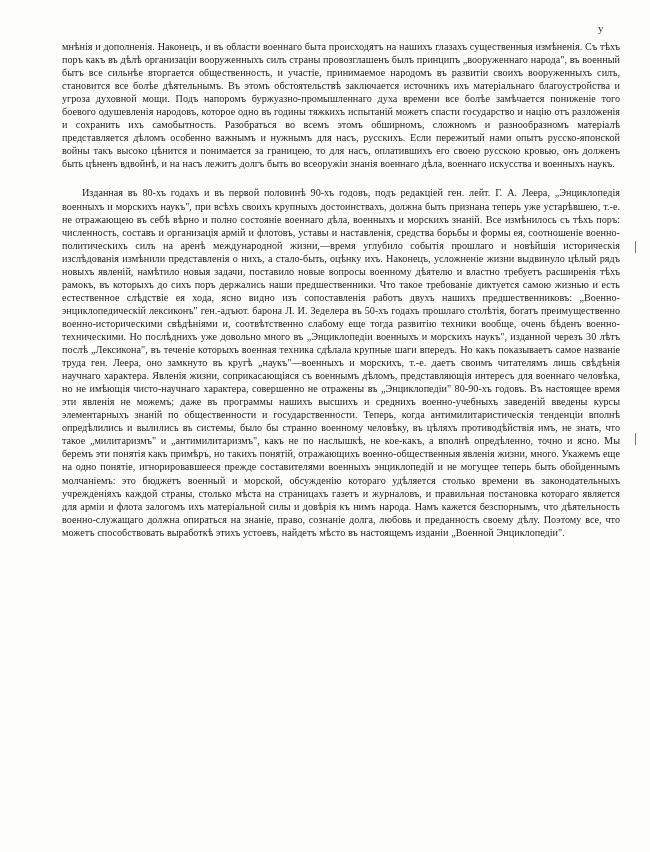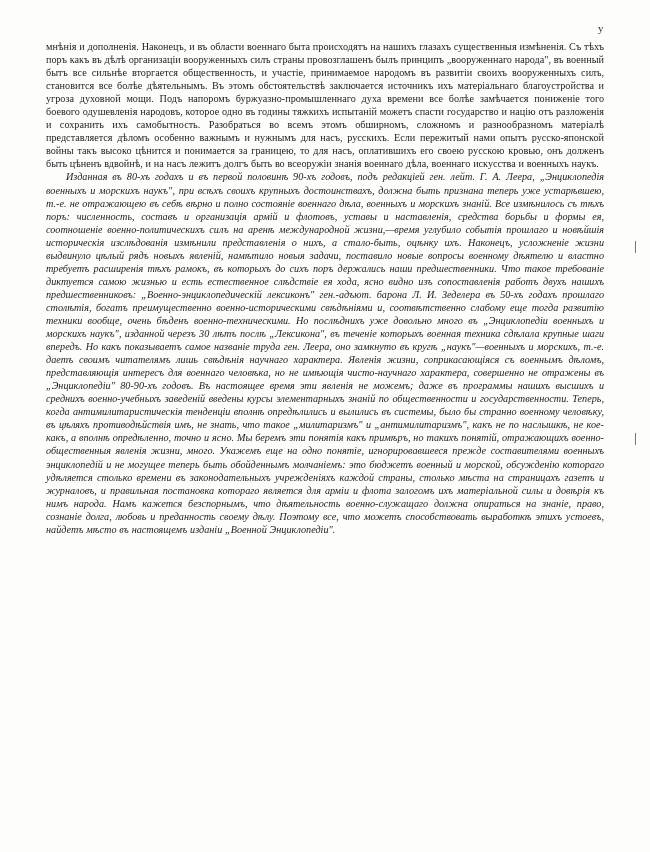--- a/index.html
+++ b/index.html
@@ -26,41 +26,40 @@
     position: absolute;
     top: 22px;
     right: 46px;
     font-size: 11px;
     font-family: "Liberation Serif", serif;
     color: #333;
     letter-spacing: 0.5px;
   }
   .text-column {
     position: absolute;
-    left: 46px;
+    left: 62px;
     top: 40px;
     width: 558px;
   }
   p.para {
     margin: 0;
     font-size: 10.2px;
     line-height: 13.05px;
     text-align: justify;
     text-align-last: left;
     text-justify: inter-word;
     color: #1c1c1c;
     hyphens: none;
     word-spacing: 0.2px;
   }
   p.para.indent {
     text-indent: 20px;
   }
   p.para + p.para {
-    margin-top: 0px;
-    font-style: italic;
+    margin-top: 16px;
   }
   .marks {
     position: absolute;
     left: 0; top: 0;
     width: 650px;
     height: 852px;
     pointer-events: none;
   }
   .mark {
     position: absolute;

